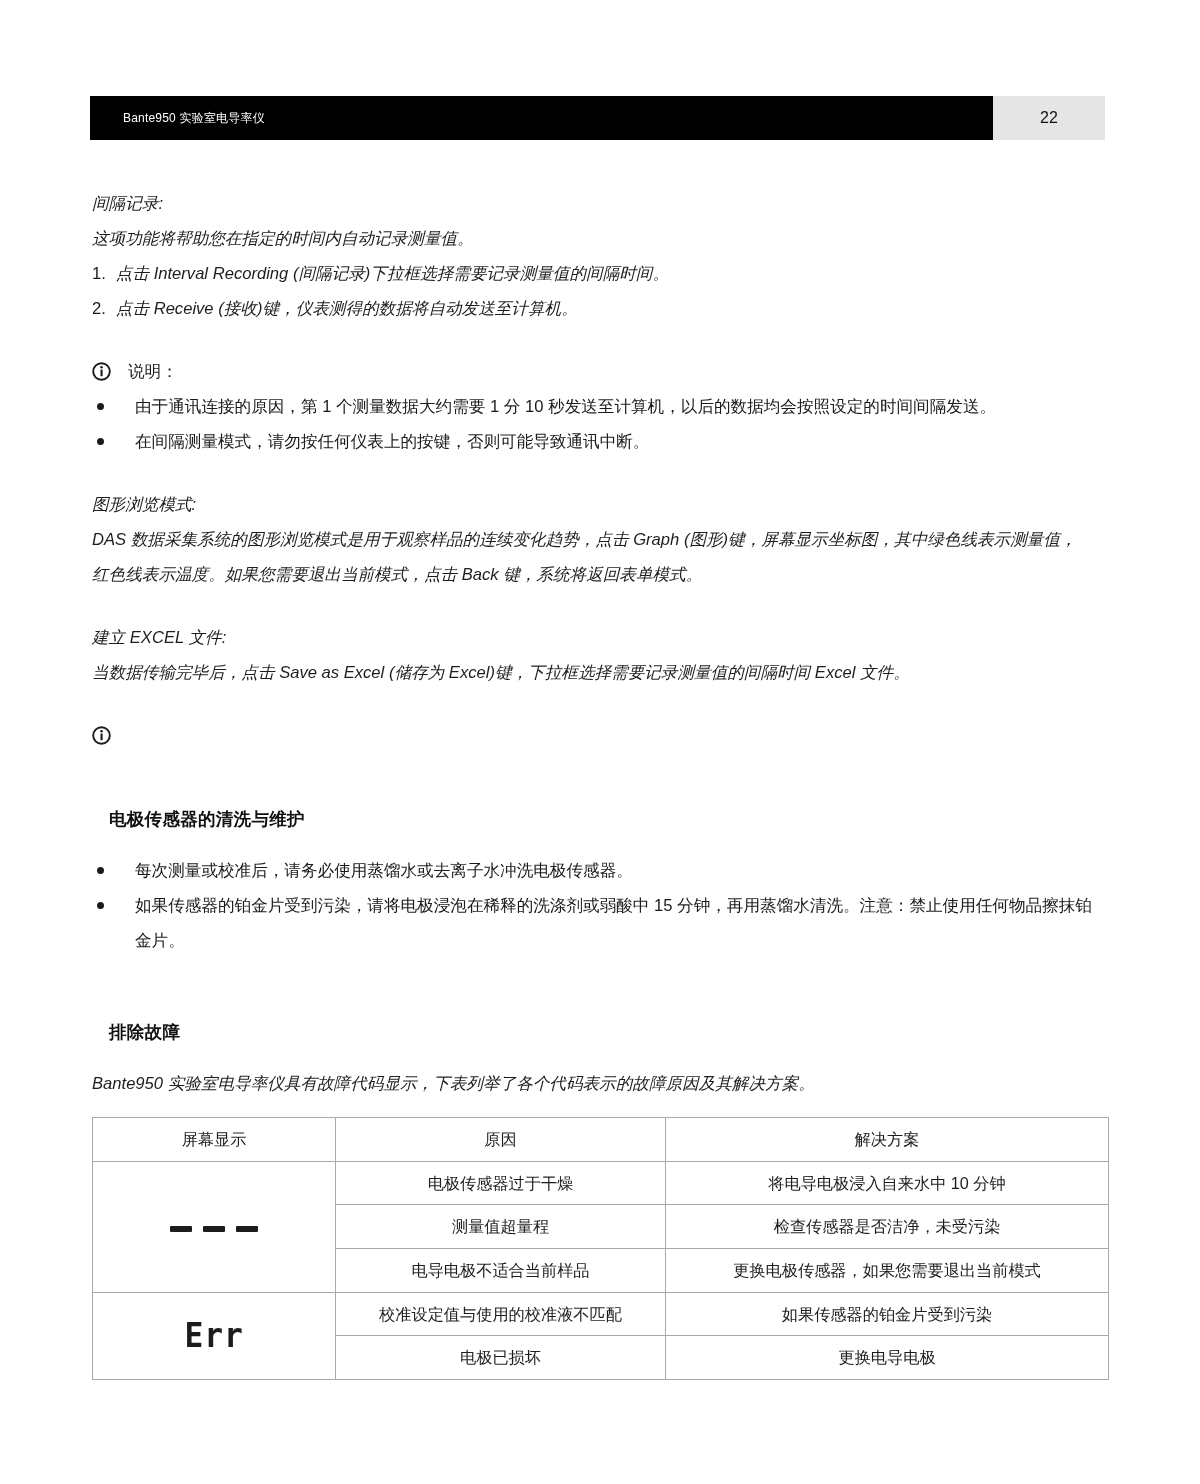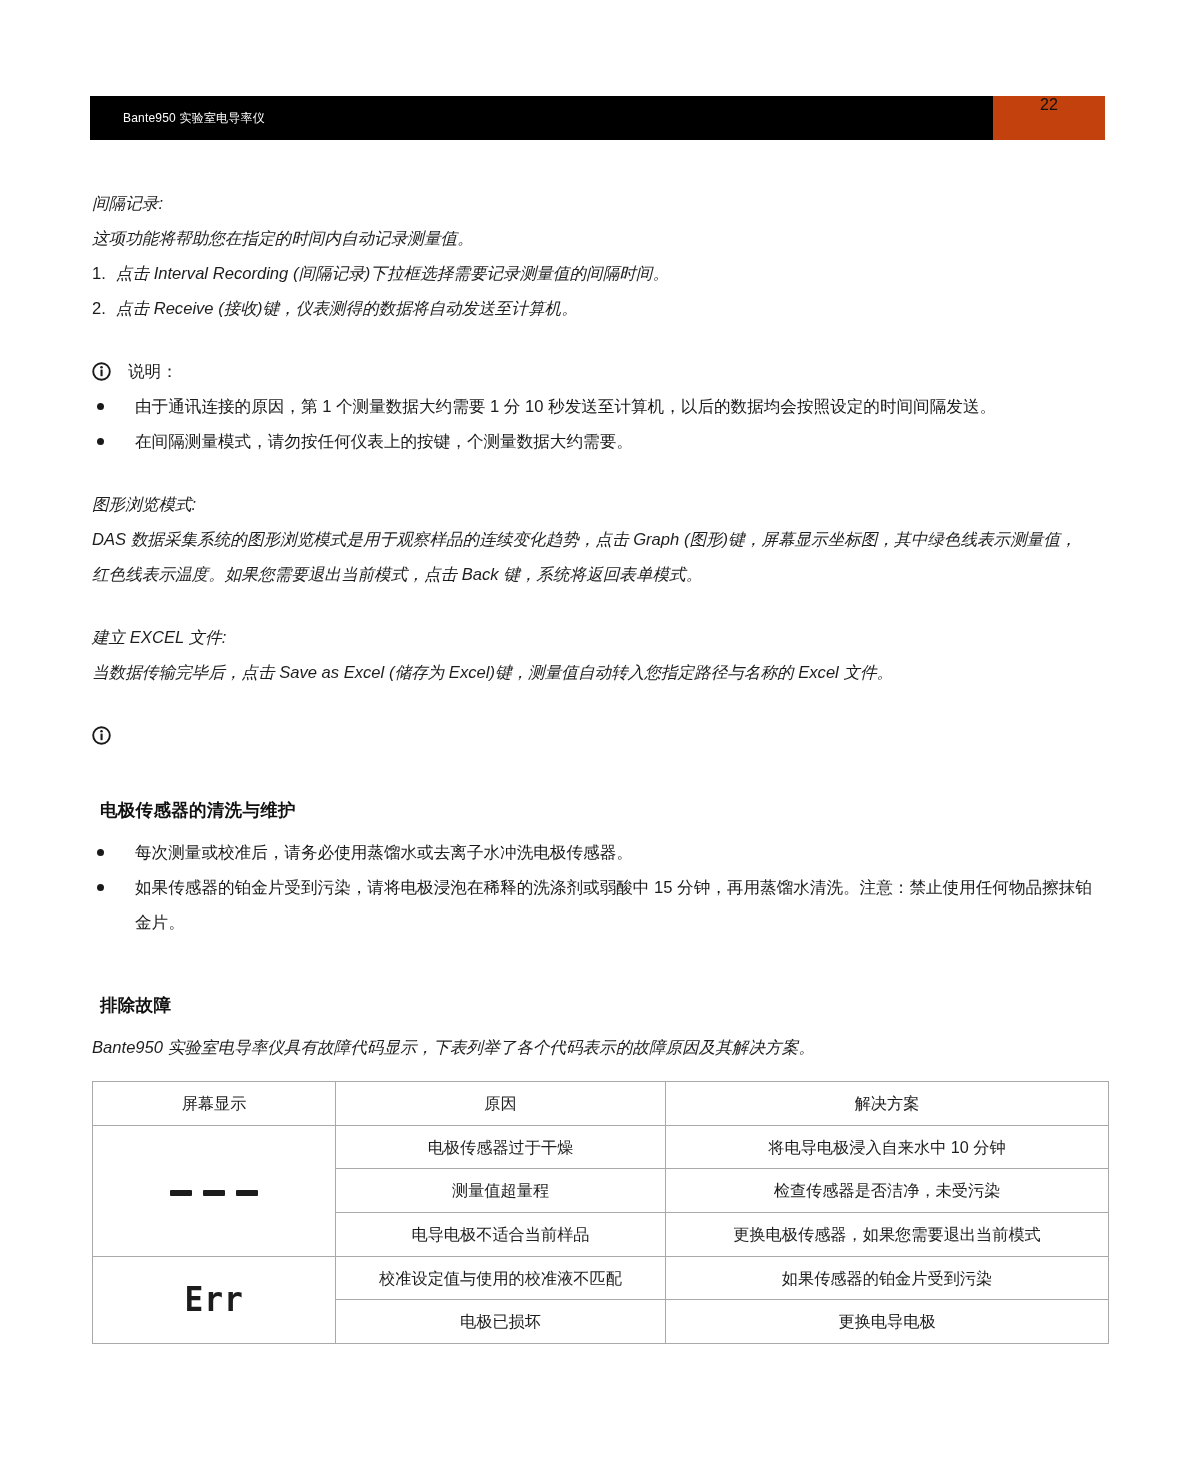--- a/index.html
+++ b/index.html
@@ -42,23 +42,23 @@
   .header-title {
     color: #ffffff;
     font-size: 12px;
     letter-spacing: 0.2px;
     padding-left: 33px;
     line-height: 1;
     white-space: nowrap;
   }
   .header-page {
     flex: 0 0 112px;
-    background: #c2410c;
-    display: flex;
-    align-items: flex-start;
+    background: #e5e5e5;
+    display: flex;
+    align-items: center;
     justify-content: center;
     color: #111;
     font-size: 16px;
   }
 
   
   .content {
     position: absolute;
     left: 92px;
     top: 186px;
@@ -124,21 +124,21 @@
     margin-right: 31px;
   }
   .bullet-text {
     font-size: 16.6px;
     line-height: 35px;
     flex: 1 1 auto;
   }
   .bullet-text.nowrap { white-space: nowrap; }
 
   h2.section {
-    margin: 8px;
+    margin: 17px;
     font-size: 17.5px;
     font-weight: bold;
     line-height: 34px;
     color: #111;
     letter-spacing: 0.3px;
   }
 
   
   .tbl-wrap { margin-top: 16px; }
   table.codes {
@@ -231,33 +231,33 @@
       </span>
       <span class="note-text">说明：</span>
     </div>
 
     <div class="bullet-row">
       <span class="bullet-dot"></span>
       <span class="bullet-text nowrap">由于通讯连接的原因，第 1 个测量数据大约需要 1 分 10 秒发送至计算机，以后的数据均会按照设定的时间间隔发送。</span>
     </div>
     <div class="bullet-row">
       <span class="bullet-dot"></span>
-      <span class="bullet-text nowrap">在间隔测量模式，请勿按任何仪表上的按键，个测量数据大约需要。</span>
+      <span class="bullet-text nowrap">在间隔测量模式，请勿按任何仪表上的按键，否则可能导致通讯中断。</span>
     </div>
 
     <div class="gap-md"></div>
 
     <div class="ln">图形浏览模式:</div>
     <div class="ln">DAS 数据采集系统的图形浏览模式是用于观察样品的连续变化趋势，点击 Graph (图形)键，屏幕显示坐标图，其中绿色线表示测量值，</div>
     <div class="ln">红色线表示温度。如果您需要退出当前模式，点击 Back 键，系统将返回表单模式。</div>
 
     <div class="gap-md"></div>
 
     <div class="ln">建立 EXCEL 文件:</div>
-    <div class="ln">当数据传输完毕后，点击 Save as Excel (储存为 Excel)键，测量值自动转入您指定路径与名称的 Excel 文件。</div>
+    <div class="ln">当数据传输完毕后，点击 Save as Excel (储存为 Excel)键，下拉框选择需要记录测量值的间隔时间 Excel 文件。</div>
 
     <div class="gap-md"></div>
 
     <div class="note-row">
       <span class="info-icon" style="margin-top:8px;">
         <svg width="19" height="19" viewBox="0 0 19 19">
           <circle cx="9.5" cy="9.5" r="8.3" fill="none" stroke="#1a1a1a" stroke-width="1.9"></circle>
           <circle cx="9.5" cy="5.3" r="1.25" fill="#1a1a1a"></circle>
           <rect x="8.5" y="7.6" width="2.1" height="6.6" fill="#1a1a1a"></rect>
         </svg>

